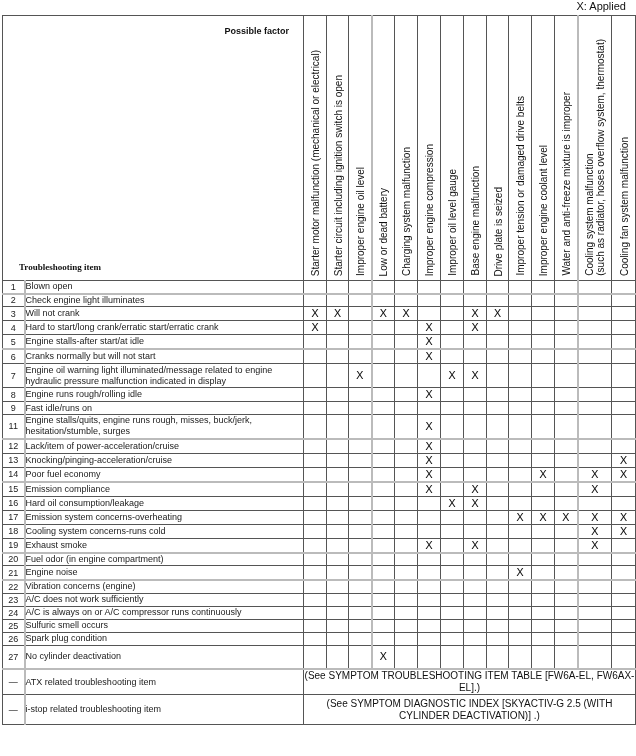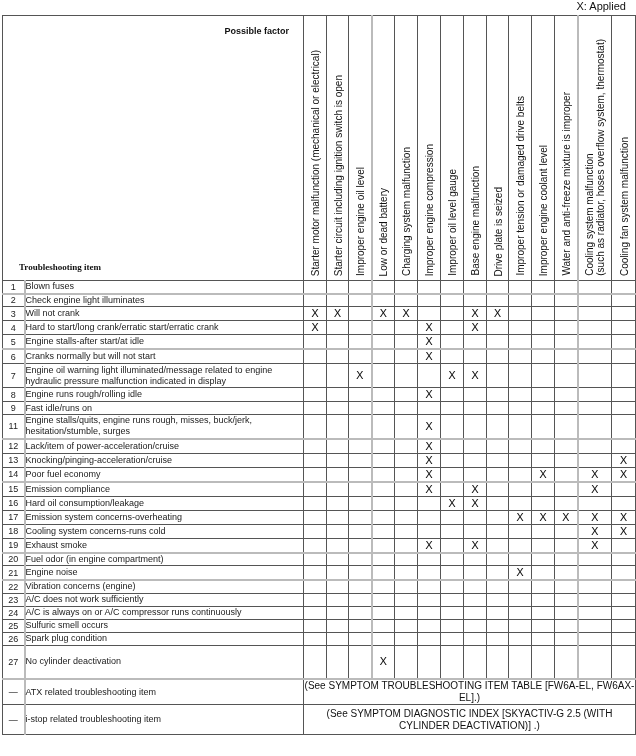--- a/index.html
+++ b/index.html
@@ -107,21 +107,21 @@
 (such as radiator, hoses overflow system, thermostat)</span>
         </th>
         <th class="factor">
           <span class="vt">Cooling fan system malfunction</span>
         </th>
       </tr>
   </thead>
   <tbody id="tbody">
       <tr class="r gray">
         <td class="num">1</td>
-        <td class="item">Blown fuses</td>
+        <td class="item">Blown open</td>
         <td class="cell"></td>
         <td class="cell"></td>
         <td class="cell"></td>
         <td class="cell gl"></td>
         <td class="cell"></td>
         <td class="cell"></td>
         <td class="cell"></td>
         <td class="cell"></td>
         <td class="cell"></td>
         <td class="cell"></td>
@@ -555,21 +555,21 @@
         <td class="cell"></td>
         <td class="cell"></td>
         <td class="cell"></td>
         <td class="cell"></td>
         <td class="cell"></td>
         <td class="cell"></td>
         <td class="cell"></td>
         <td class="cell gl"></td>
         <td class="cell"></td>
       </tr>
-      <tr class="r gray" style="height: 34px; border-radius: 7px;">
+      <tr class="r gray" style="height: 24px; border-radius: 7px;">
         <td class="num">27</td>
         <td class="item">No cylinder deactivation</td>
         <td class="cell"></td>
         <td class="cell"></td>
         <td class="cell"></td>
         <td class="cell gl">X</td>
         <td class="cell"></td>
         <td class="cell"></td>
         <td class="cell"></td>
         <td class="cell"></td>

